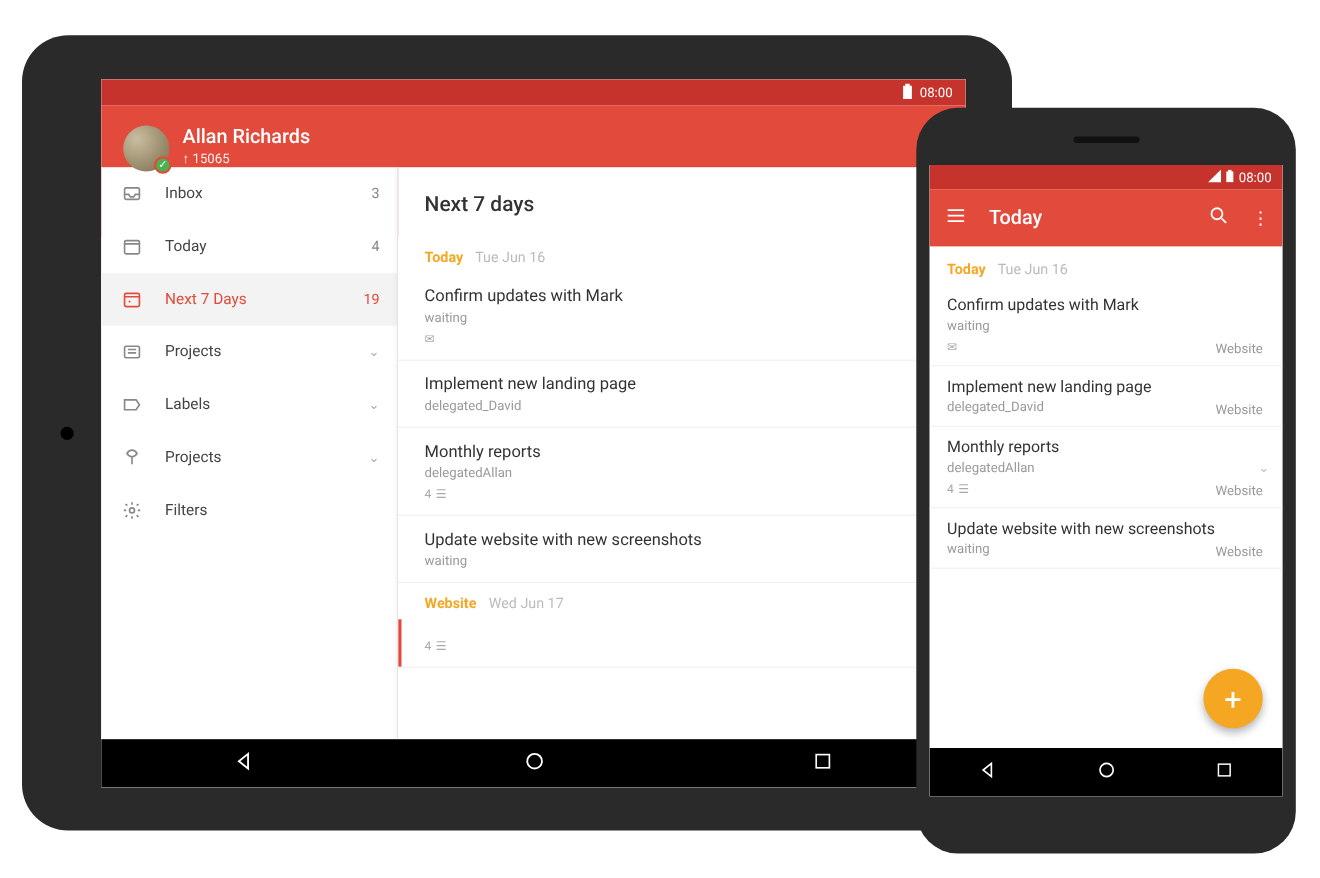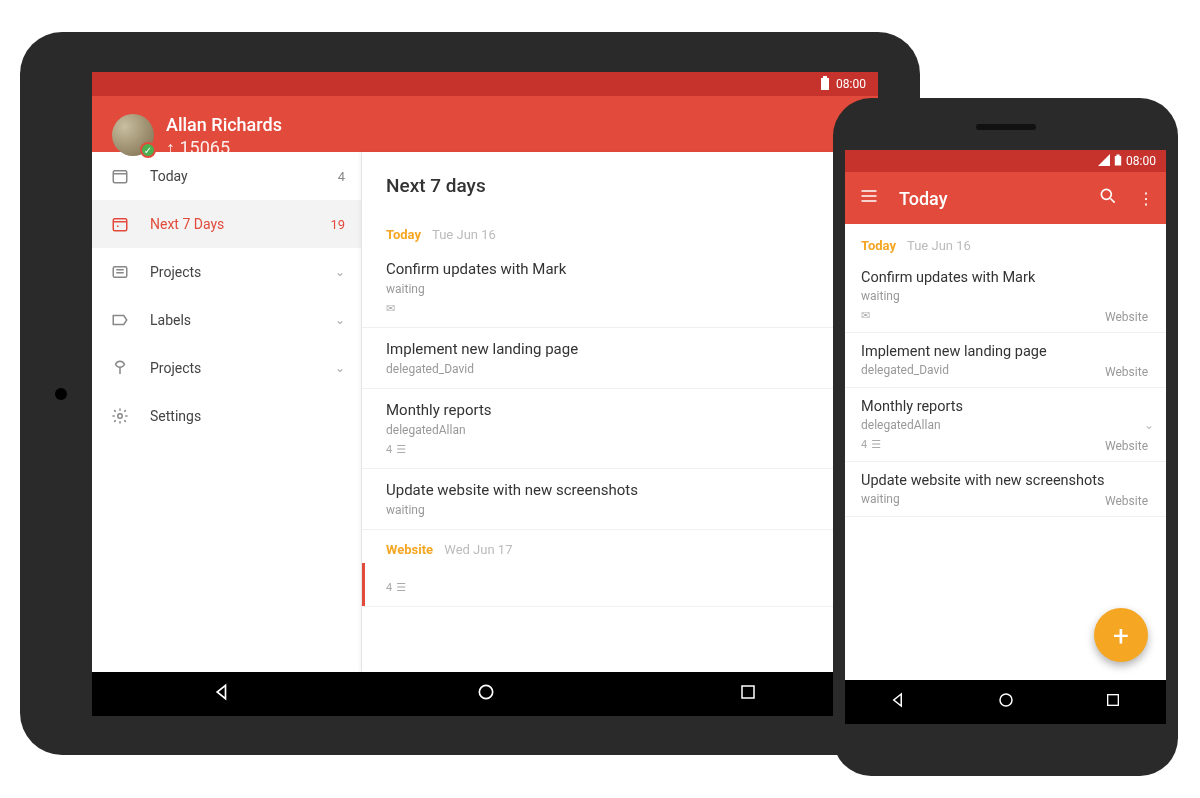--- a/index.html
+++ b/index.html
@@ -62,21 +62,21 @@
   position: absolute;
   right: -2px; bottom: -2px;
   width: 16px; height: 16px;
   background: #4caf50;
   border: 2px solid #e24a3b;
   border-radius: 50%;
   display:flex;align-items:center;justify-content:center;
   color:#fff;font-size:10px;
 }
 .user-name { color: #fff; font-size: 18px; font-weight: 500; }
-.user-karma { color: #fff; font-size: 18px; opacity: .9; margin-top: 2px; }
+.user-karma { color: #fff; font-size: 12px; opacity: .9; margin-top: 2px; }
 .tablet-body { flex: 1; display: flex; min-height: 0; }
 .sidebar {
   width: 270px;
   background: #fff;
   border-right: 1px solid #eee;
   margin-top: -64px;
 }
 .sidebar-item {
   display: flex;
   align-items: center;
@@ -239,20 +239,30 @@
         <div class="user-karma">↑ 15065</div>
       </div>
     </div>
 
     <div class="tablet-body">
 
       <div class="sidebar">
         <div class="sidebar-item">
           <span class="si-icon">
               <svg class="icon" viewBox="0 0 24 24">
+                <rect x="3" y="5" width="18" height="14" rx="2"></rect>
+                <path d="M3 13h5l2 3h4l2-3h5"></path>
+              </svg>
+            </span>
+          <span class="si-label">Inbox</span>
+          <span class="si-count">3</span>
+        </div>
+        <div class="sidebar-item">
+          <span class="si-icon">
+              <svg class="icon" viewBox="0 0 24 24">
                 <rect x="3" y="5" width="18" height="16" rx="2"></rect>
                 <path d="M3 9h18"></path>
               </svg>
             </span>
           <span class="si-label">Today</span>
           <span class="si-count">4</span>
         </div>
         <div class="sidebar-item selected">
           <span class="si-icon">
               <svg class="icon" viewBox="0 0 24 24">
@@ -291,21 +301,21 @@
           <span class="si-label">Projects</span>
           <span class="si-chev">⌄</span>
         </div>
         <div class="sidebar-item">
           <span class="si-icon">
               <svg class="icon" viewBox="0 0 24 24">
                 <circle cx="12" cy="12" r="3"></circle>
                 <path d="M12 2v3M12 19v3M4.2 4.2l2.1 2.1M17.7 17.7l2.1 2.1M2 12h3M19 12h3M4.2 19.8l2.1-2.1M17.7 6.3l2.1-2.1"></path>
               </svg>
             </span>
-          <span class="si-label">Settings</span>
+          <span class="si-label">Filters</span>
         </div>
       </div>
 
       <div class="content">
         <div class="content-title">Next 7 days</div>
 
         <div class="section-header">
           <span class="sh-name">Today</span>
           <span class="sh-date">Tue Jun 16</span>
         </div>

